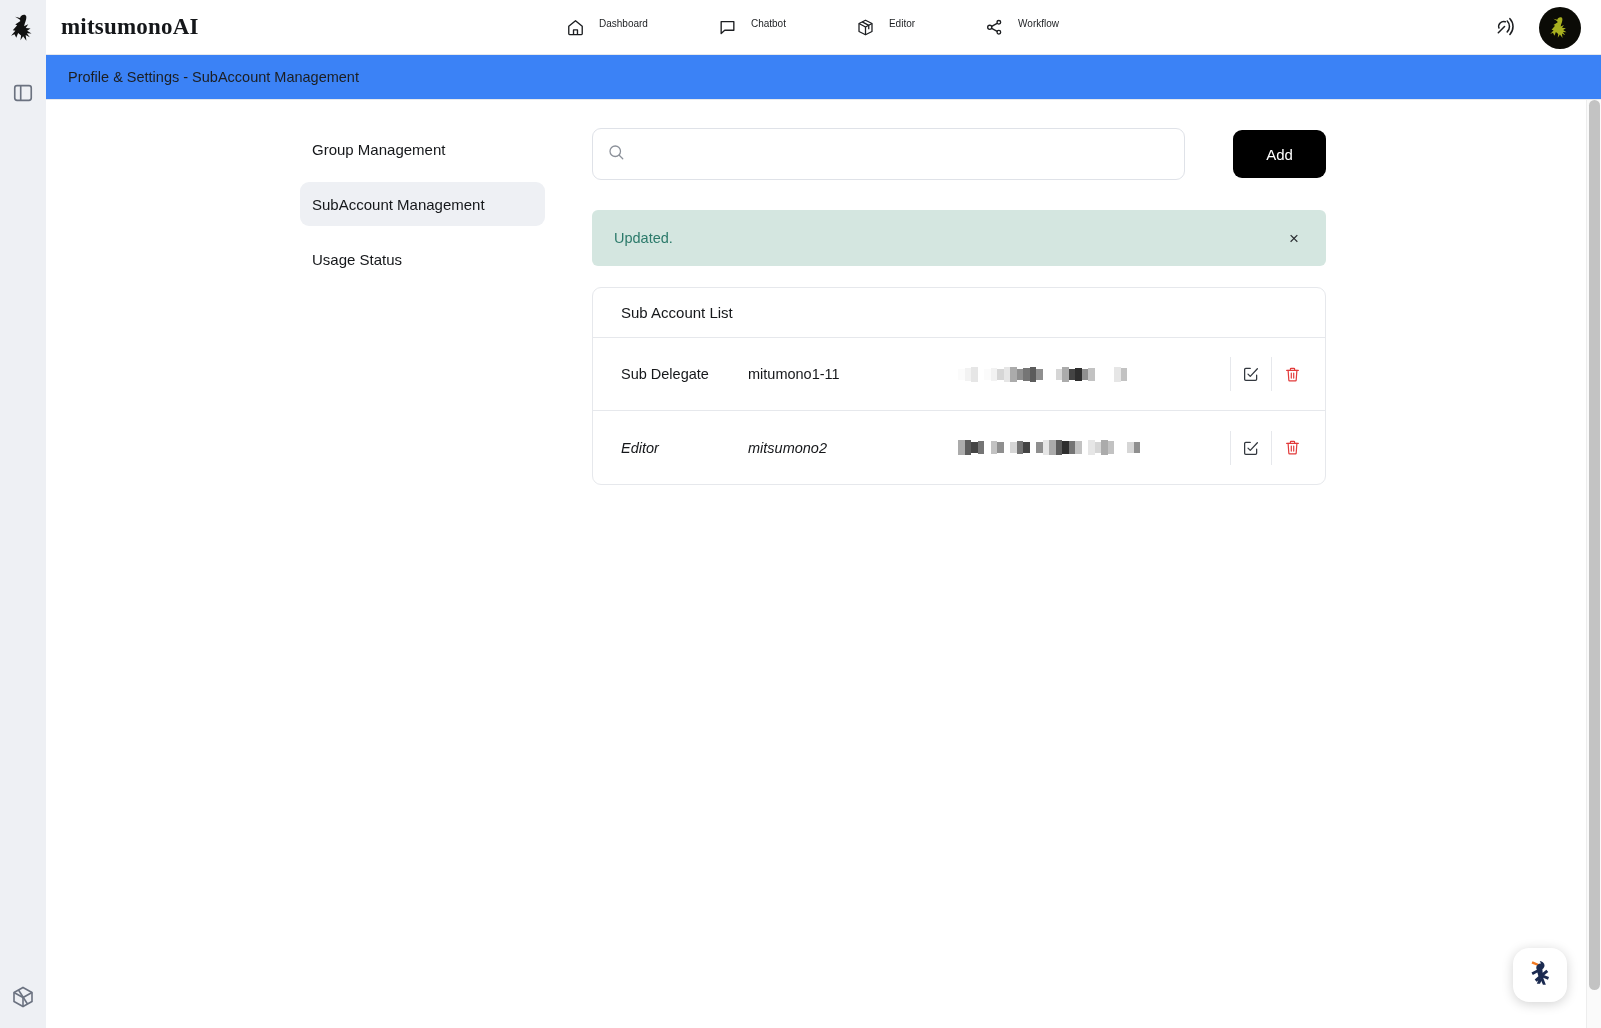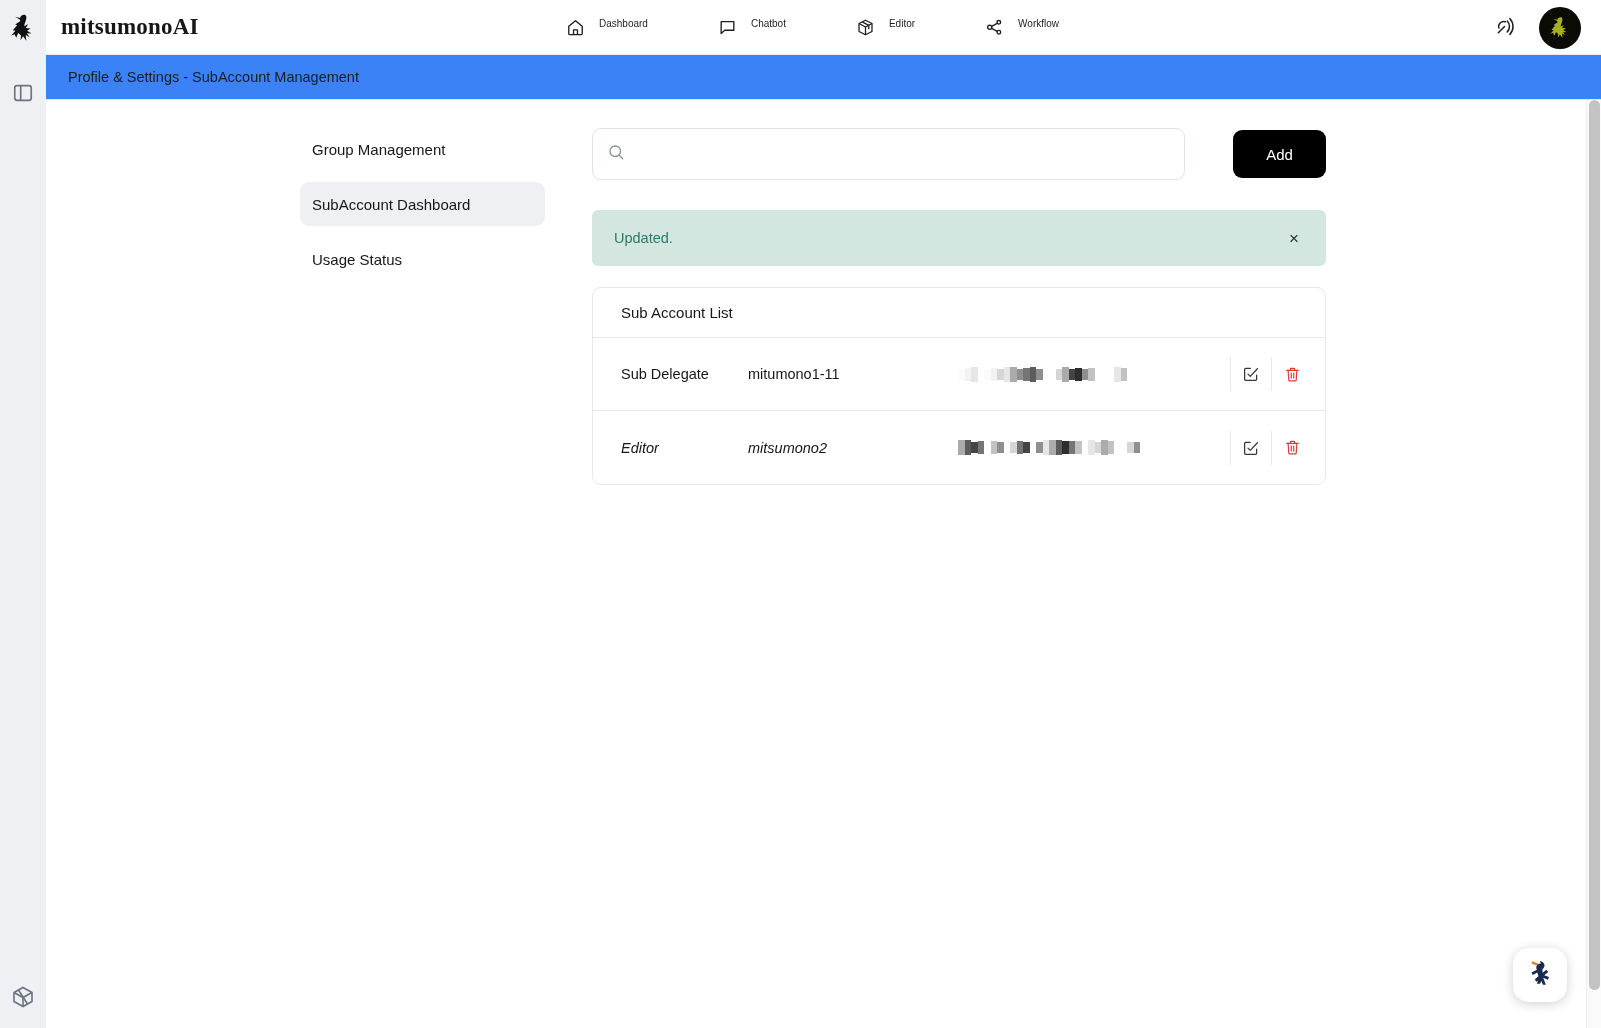--- a/index.html
+++ b/index.html
@@ -312,21 +312,21 @@
   <span>Profile &amp; Settings - SubAccount Management</span>
 </div>
 
 <div class="main">
 
   <div class="sidemenu">
     <div class="menu-item">
       <span>Group Management</span>
     </div>
     <div class="menu-item active">
-      <span>SubAccount Dashboard</span>
+      <span>SubAccount Management</span>
     </div>
     <div class="menu-item">
       <span>Usage Status</span>
     </div>
   </div>
 
   <div class="content">
 
     <div class="searchrow">
       <div class="searchbox">

